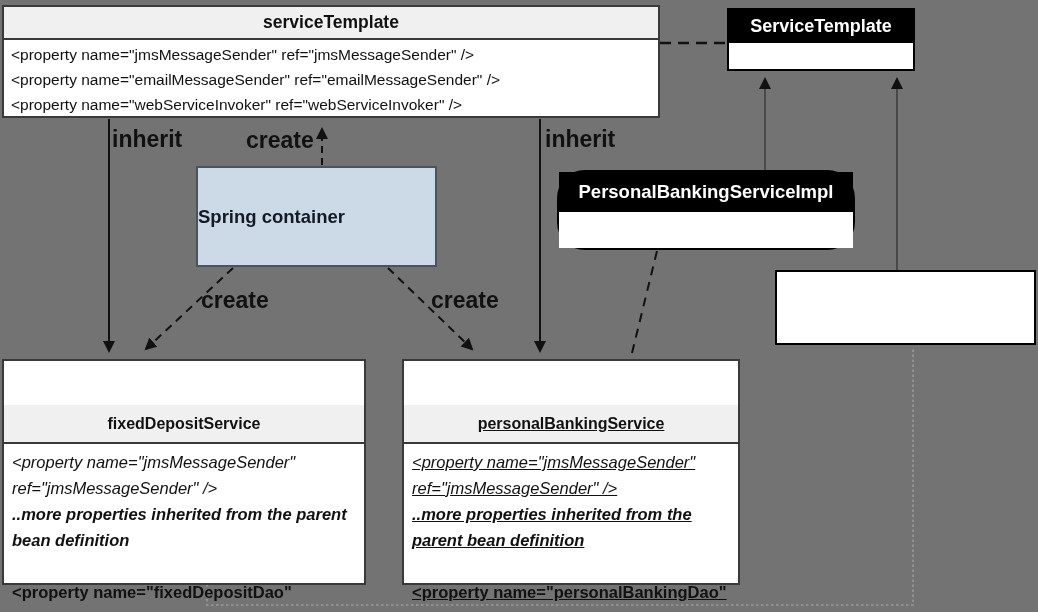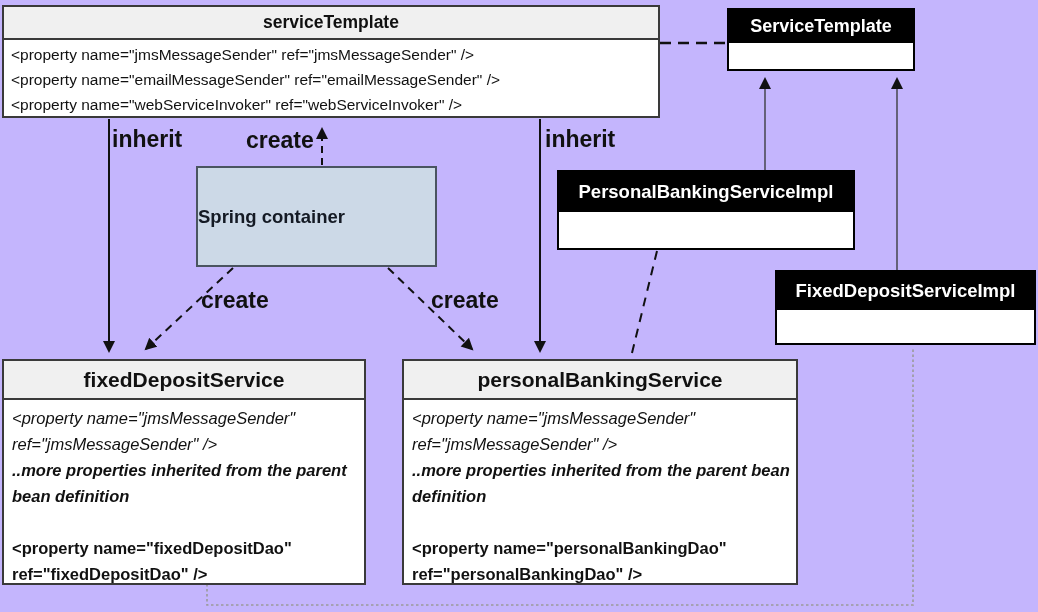--- a/index.html
+++ b/index.html
@@ -1,19 +1,19 @@
 <!DOCTYPE html>
 <html><head>
 <meta charset="utf-8">
 <style>
   html,body{margin:0;padding:0;background:#ffffff;}
   .canvas{
     position:relative;
     width:1038px;height:612px;
-    background:#c4b5fd;
+    background:#737373;
     font-family:"Liberation Sans","DejaVu Sans",sans-serif;
     color:#111;
     overflow:hidden;
   }
   
   .bean-box{
     position:absolute;
     border:2px solid #3a3a3a;
     background:#ffffff;
     box-sizing:border-box;
@@ -51,43 +51,43 @@
     line-height:25px;
     white-space:nowrap;
   }
 
   
   #cls-service-template{left:727px;top:8px;width:188px;height:63px;}
   #cls-service-template .hdr{height:33px;line-height:33px;font-size:18px;}
   #cls-service-template .bod{height:24px;}
 
   
-  #cls-personal{left:557px;top:170px;width:298px;height:80px;}
+  #cls-personal{left:557px;top:170px;width:298px;height:80px;border-radius:28px;}
   #cls-personal .hdr{height:40px;line-height:40px;font-size:18.5px;}
   #cls-personal .bod{height:36px;}
 
   
   #cls-fixed{left:775px;top:270px;width:261px;height:75px;}
   #cls-fixed .hdr{height:38px;line-height:38px;font-size:18.5px;}
   #cls-fixed .bod{height:33px;}
 
   
   #spring-container{
     position:absolute;left:196px;top:166px;width:241px;height:101px;
     background:#ccd9e7;
     border:2px solid #4a5460;
     box-sizing:border-box;
     display:flex;align-items:center;justify-content:flex-start;
     font-weight:bold;font-size:18.5px;color:#141a24;
   }
 
   
   #fixed-deposit-service{left:2px;top:359px;width:364px;height:226px;}
-  #personal-banking-service{left:402px;top:359px;width:396px;height:226px;}
-  .bottom-bean .hdr{height:37px;line-height:37px;font-size:21px;}
+  #personal-banking-service{left:402px;top:359px;width:338px;height:226px;text-decoration:underline;}
+  .bottom-bean .hdr{height:37px;line-height:37px;font-size:16px;margin-top:44px;}
   .bottom-bean .bod{
     padding:5px 6px 0 8px;
     font-size:16.5px;
     line-height:26px;
   }
   .prop-inherited{font-style:italic;font-weight:normal;}
   .prop-note{font-style:italic;font-weight:bold;}
   .prop-own{font-weight:bold;margin-top:26px;}
 
   
@@ -157,21 +157,20 @@
   <div id="spring-container">
     <span>Spring container</span>
   </div>
 
   <div class="class-box" id="cls-personal">
     <div class="hdr">PersonalBankingServiceImpl</div>
     <div class="bod"></div>
   </div>
 
   <div class="class-box" id="cls-fixed">
-    <div class="hdr">FixedDepositServiceImpl</div>
     <div class="bod"></div>
   </div>
 
   <div class="bean-box bottom-bean" id="fixed-deposit-service">
     <div class="hdr">fixedDepositService</div>
     <div class="bod">
       <div class="prop-inherited">&lt;property name="jmsMessageSender" ref="jmsMessageSender" /&gt;</div>
       <div class="prop-note">..more properties inherited from the parent bean definition</div>
       <div class="prop-own">&lt;property name="fixedDepositDao" ref="fixedDepositDao" /&gt;</div>
     </div>

